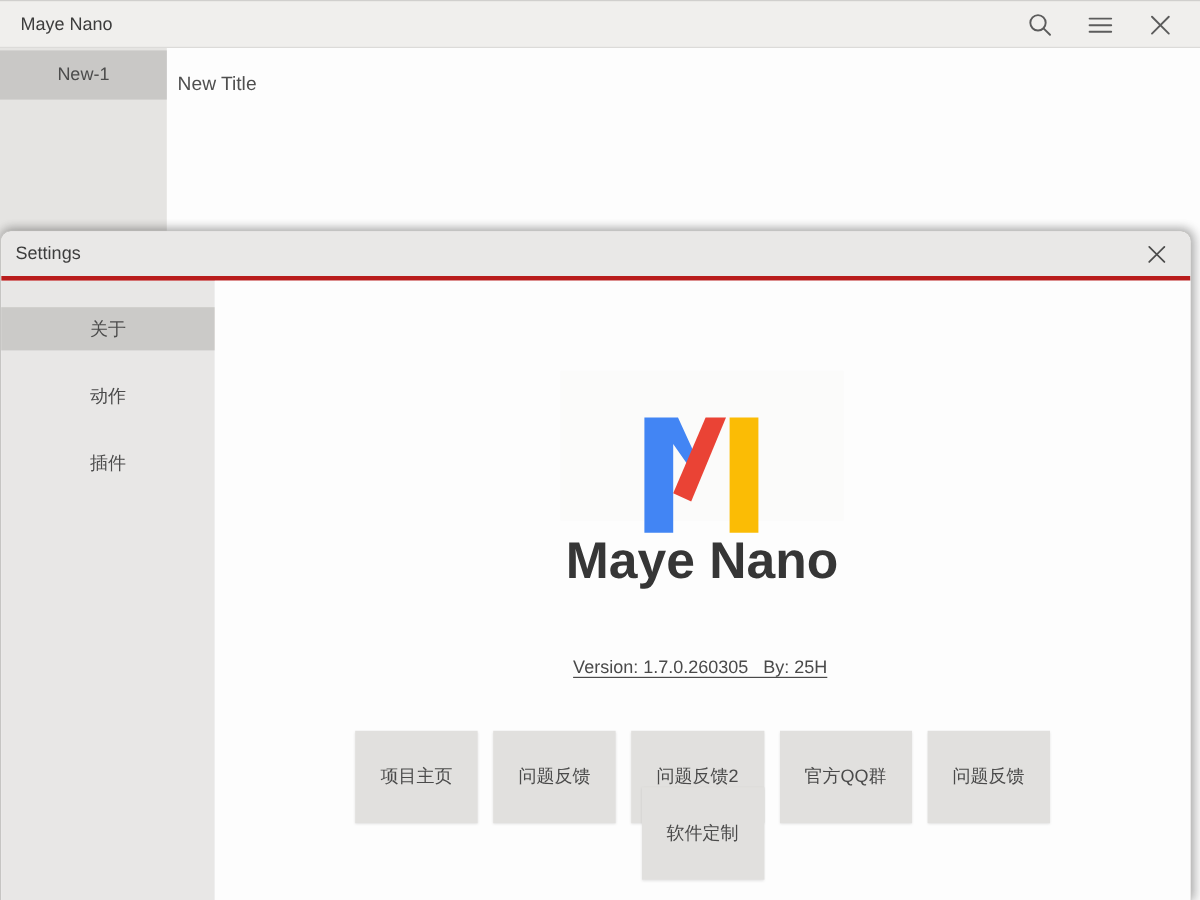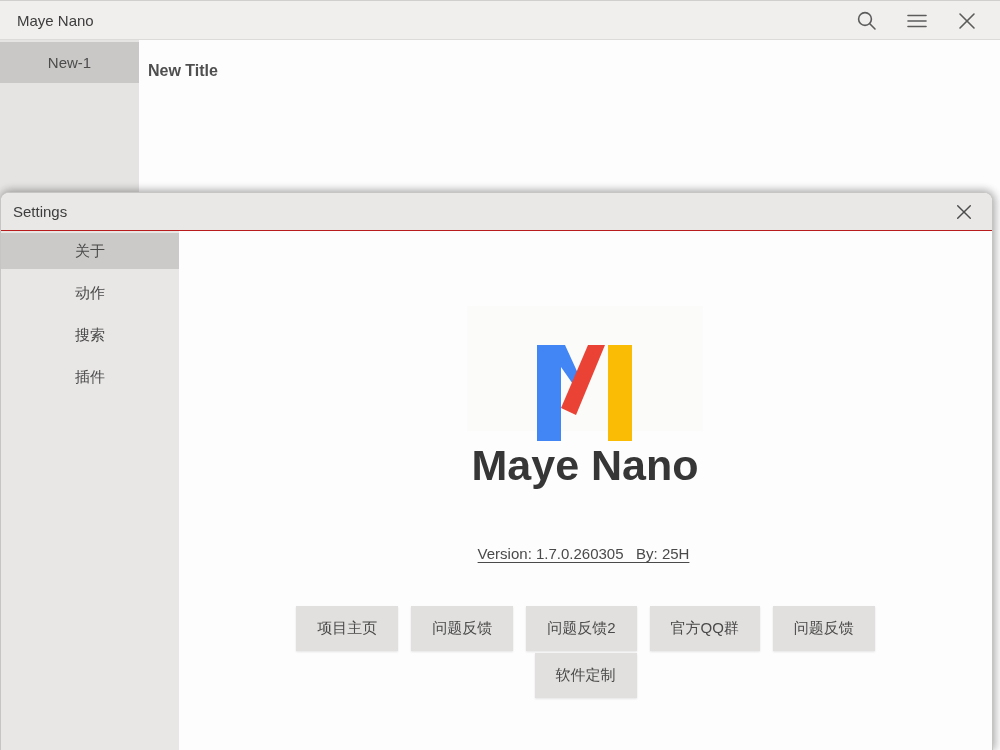--- a/index.html
+++ b/index.html
@@ -19,65 +19,65 @@
   .main-title{font-size:15px;color:#3d3d3d;margin-left:17px;}
   .titlebar-icons{position:absolute;right:8px;top:0;height:40px;display:flex;align-items:center;}
   .tb-icon{width:50px;height:40px;display:flex;align-items:center;justify-content:center;cursor:pointer;}
   .tb-icon svg{stroke:#5c5c5c;stroke-width:1.6;fill:none;stroke-linecap:round;}
   .main-sidebar{position:absolute;left:0;top:40px;width:139px;height:165px;background:#e5e4e2;}
   .main-tab{
     height:41px;margin-top:2px;display:flex;align-items:center;justify-content:center;
     font-size:15px;color:#4c4c4c;cursor:pointer;
   }
   .main-tab.selected{background:#c9c8c6;}
-  .note-title{position:absolute;left:148px;top:62px;font-size:16px;font-weight:700;color:#4f4f4f;}
+  .note-title{position:absolute;left:148px;top:62px;font-size:16px;font-weight:400;color:#4f4f4f;}
 
   
   .settings-dialog{
     position:absolute;left:0;top:192px;width:993px;height:559px;
     background:#fdfdfd;border:1px solid #c6c5c3;border-bottom:none;box-sizing:border-box;
     border-radius:9px 9px 0 0;
     box-shadow:0 -2px 8px rgba(0,0,0,0.22), 3px 0 10px rgba(0,0,0,0.18);
   }
   .settings-titlebar{
     height:37px;background:#e9e8e7;border-radius:8px 8px 0 0;
-    border-bottom:1px solid #b91c1c;display:flex;align-items:center;position:relative;
+    border-bottom:4px solid #b91c1c;display:flex;align-items:center;position:relative;
   }
   .settings-title{font-size:15px;color:#3d3d3d;margin-left:12px;}
   .settings-close{
     position:absolute;right:6px;top:0;width:44px;height:37px;
     display:flex;align-items:center;justify-content:center;cursor:pointer;
   }
   .settings-close svg{stroke:#4c4c4c;stroke-width:1.6;fill:none;stroke-linecap:round;}
   .settings-body{display:flex;height:521px;}
   .settings-sidebar{width:178px;background:#e8e7e6;padding-top:2px;box-sizing:border-box;}
   .s-item{
     height:36px;margin-bottom:6px;display:flex;align-items:center;justify-content:center;
-    font-size:15px;color:#4b4b4b;cursor:pointer;
+    font-size:15px;color:#4b4b4b;cursor:pointer;margin-top:20px;
   }
   .s-item.selected{background:#cbcac8;}
   .settings-content{flex:1;background:#fdfdfd;position:relative;}
 
   
   .logo-bg{position:absolute;left:288px;top:75px;width:236px;height:125px;background:#fbfbfa;}
   .logo-m{position:absolute;left:356px;top:111px;width:100px;height:100px;}
   .logo-text{
     position:absolute;left:206px;top:210px;width:400px;text-align:center;
     font-size:43px;font-weight:700;color:#363636;letter-spacing:0;
   }
   .version-line{position:absolute;left:0;right:4px;top:314px;text-align:center;}
   .version-link{
     font-size:15px;color:#4a4a4a;text-decoration:underline;text-underline-offset:3px;
     white-space:pre;cursor:pointer;
   }
   .btn-row{position:absolute;left:0;right:0;display:flex;justify-content:center;gap:13px;}
   .btn-row.row1{top:375px;}
   .btn-row.row2{top:422px;}
   .link-btn{
-    height:45px;padding:0 21px;display:flex;align-items:center;justify-content:center;
+    height:45px;padding:16px 21px;display:flex;align-items:center;justify-content:center;
     background:#e1e0de;font-size:15px;color:#4a4a4a;cursor:pointer;
     box-shadow:0 1px 2px rgba(0,0,0,0.10);
   }
 </style>
 </head>
 <body>
 
 <div class="main-window">
   <div class="main-titlebar">
     <span class="main-title">Maye Nano</span>
@@ -126,23 +126,20 @@
 
   <div class="settings-body">
     <div class="settings-sidebar">
       <div class="s-item selected">
         <span>关于</span>
       </div>
       <div class="s-item">
         <span>动作</span>
       </div>
       <div class="s-item">
-        <span>搜索</span>
-      </div>
-      <div class="s-item">
         <span>插件</span>
       </div>
     </div>
 
     <div class="settings-content">
       <div class="logo-bg"></div>
 
       <svg class="logo-m" viewBox="0 0 100 100">
         <polygon points="2,3 30,3 46,38 40,45 26,25 26,99 2,99" fill="#4285f4"></polygon>
         <polygon points="53,3 70,3 41,73 26,66" fill="#ea4335"></polygon>

